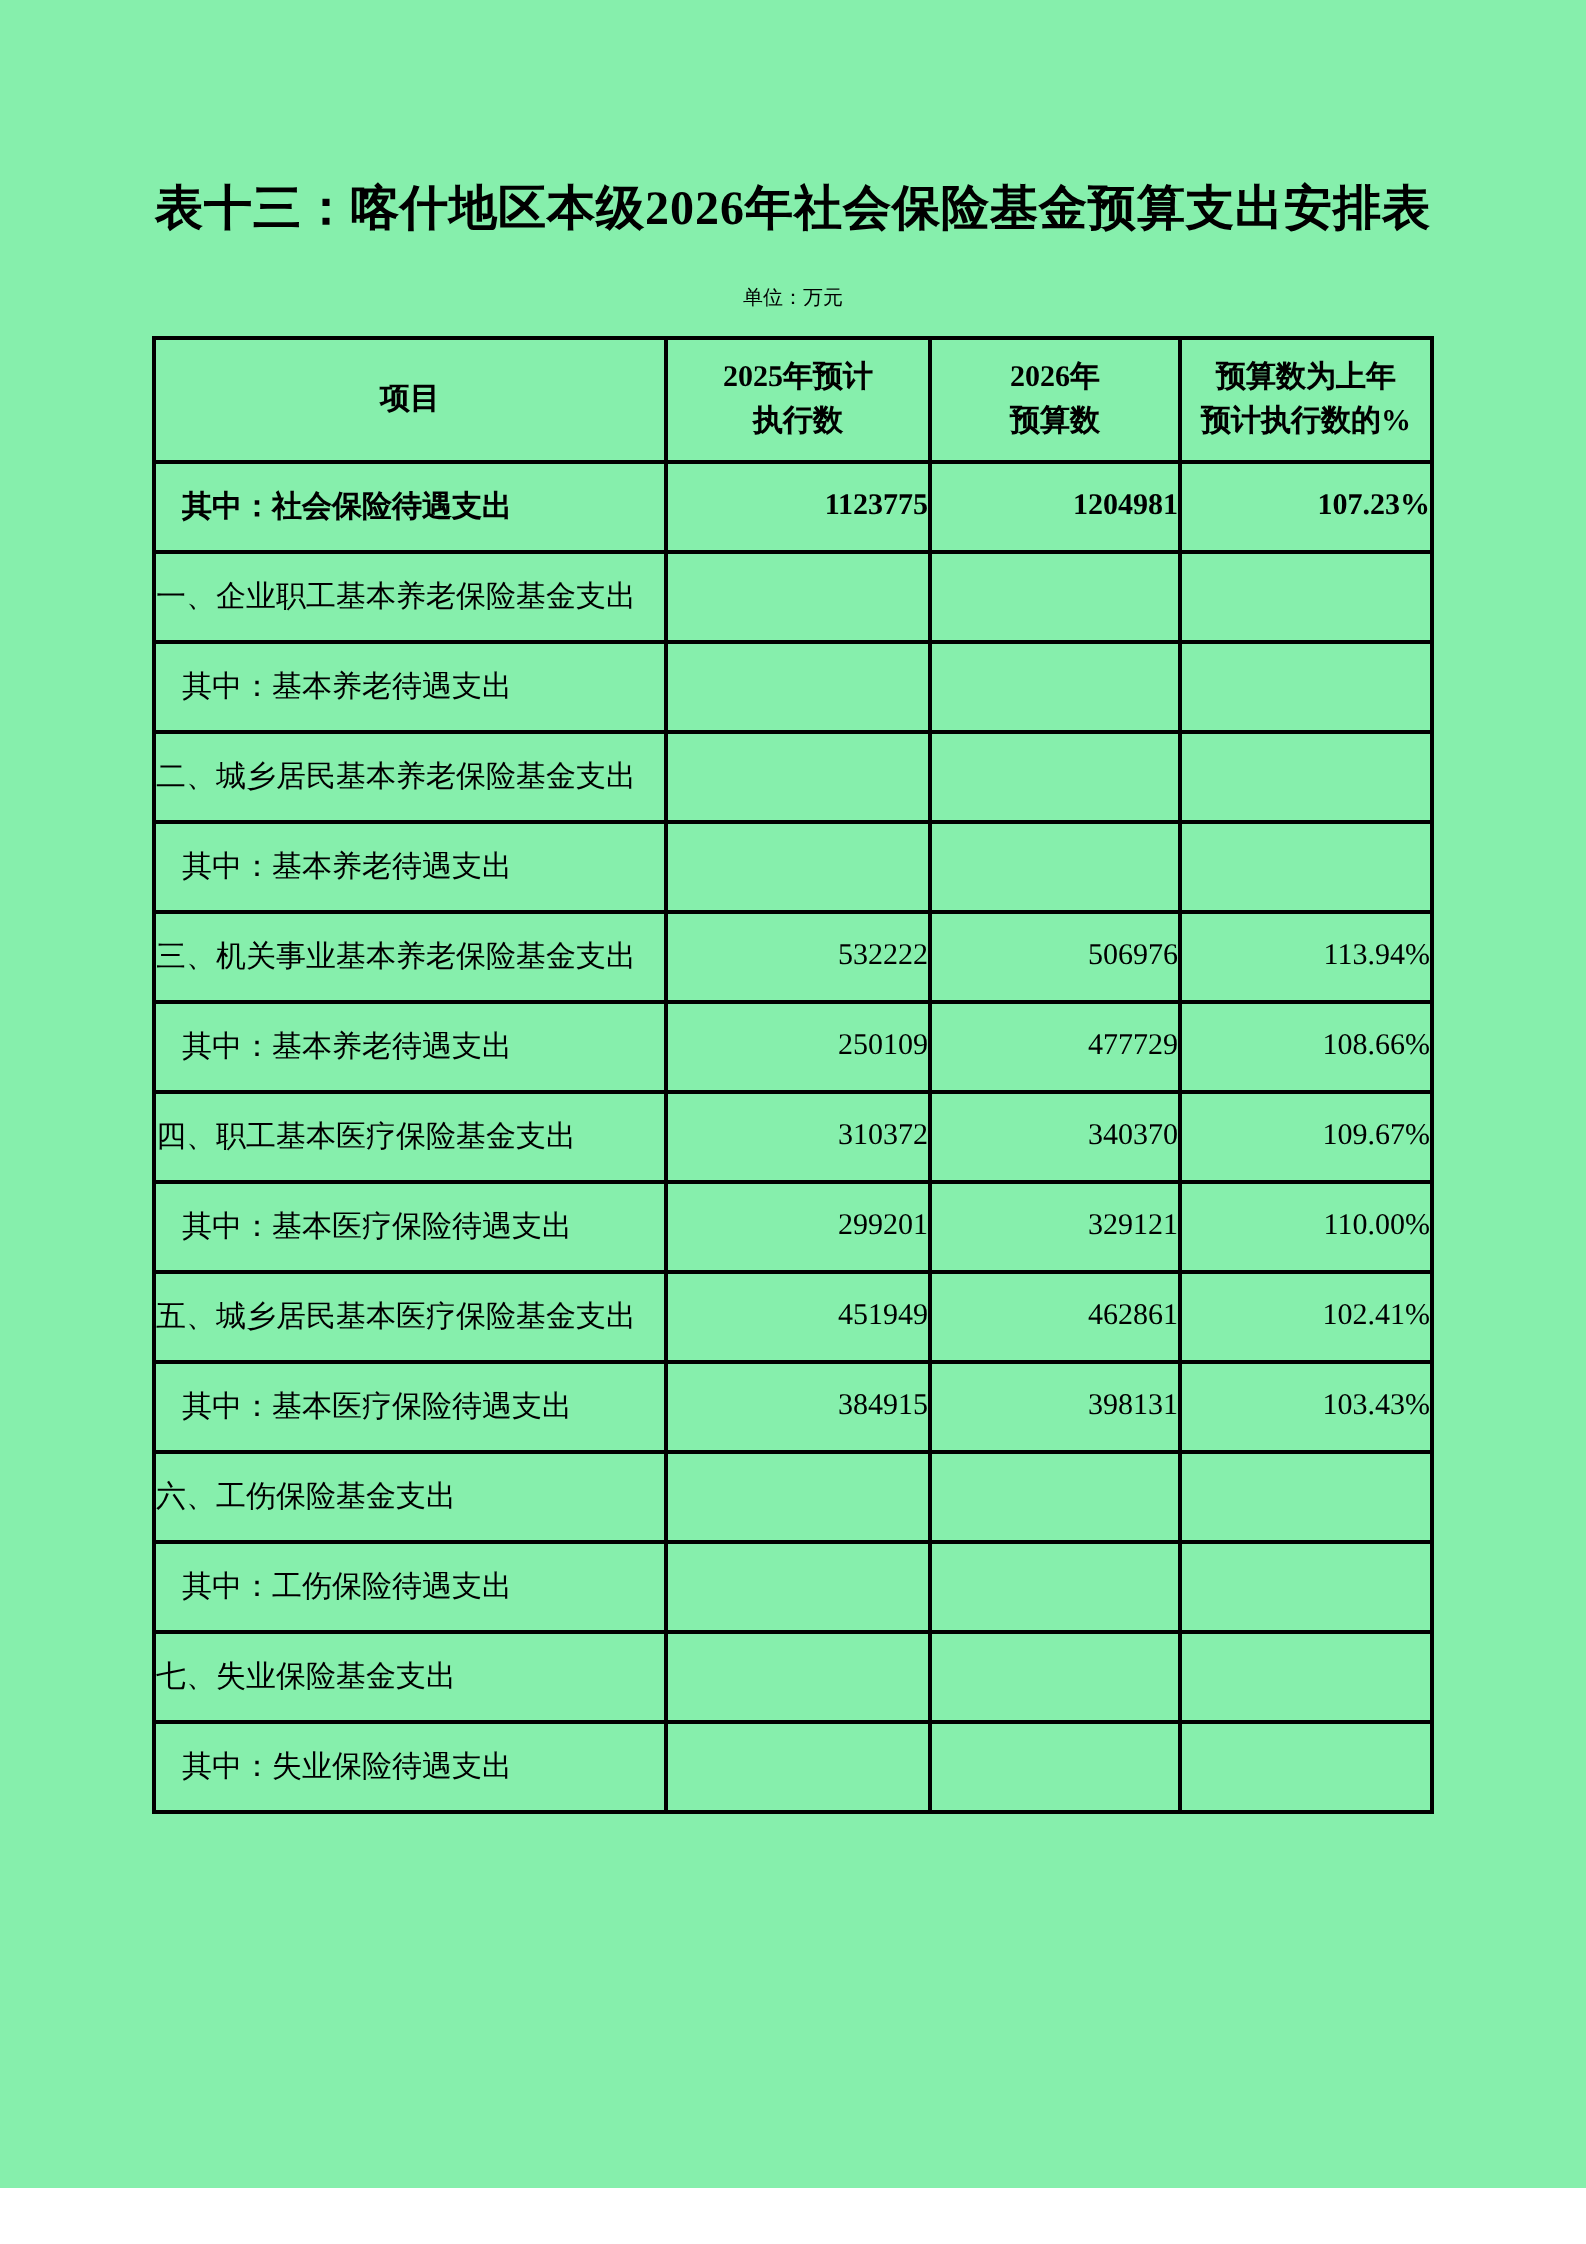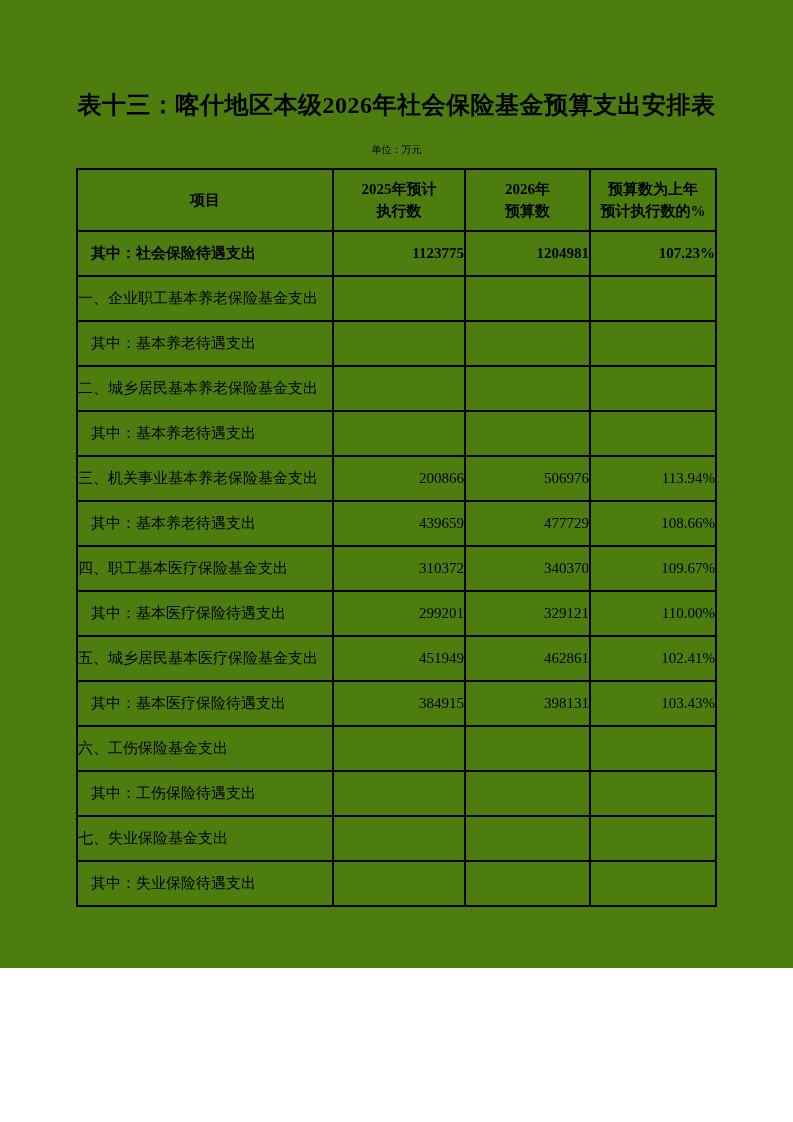--- a/index.html
+++ b/index.html
@@ -3,23 +3,23 @@
 <meta charset="utf-8">
 <style>
   html, body {
     margin: 0;
     padding: 0;
     background: #ffffff;
   }
   .page {
     position: relative;
     width: 793px;
-    height: 968px;
+    height: 1094px;
     margin: 0 auto;
-    background: #4d7c0f;
+    background: #86efac;
     color: #000000;
     font-family: "Liberation Serif", "DejaVu Serif", serif;
     box-sizing: border-box;
     padding-top: 90px;
     overflow: hidden;
   }
   .doc-title {
     margin: 0;
     text-align: center;
     font-size: 24px;
@@ -125,27 +125,27 @@
     <td class="cell-num"></td>
   </tr>
         <tr>
     <td class="cell-item indent-1">其中：基本养老待遇支出</td>
     <td class="cell-num"></td>
     <td class="cell-num"></td>
     <td class="cell-num"></td>
   </tr>
         <tr>
     <td class="cell-item indent-0">三、机关事业基本养老保险基金支出</td>
-    <td class="cell-num">200866</td>
+    <td class="cell-num">532222</td>
     <td class="cell-num">506976</td>
     <td class="cell-num">113.94%</td>
   </tr>
         <tr>
     <td class="cell-item indent-1">其中：基本养老待遇支出</td>
-    <td class="cell-num">439659</td>
+    <td class="cell-num">250109</td>
     <td class="cell-num">477729</td>
     <td class="cell-num">108.66%</td>
   </tr>
         <tr>
     <td class="cell-item indent-0">四、职工基本医疗保险基金支出</td>
     <td class="cell-num">310372</td>
     <td class="cell-num">340370</td>
     <td class="cell-num">109.67%</td>
   </tr>
         <tr>

